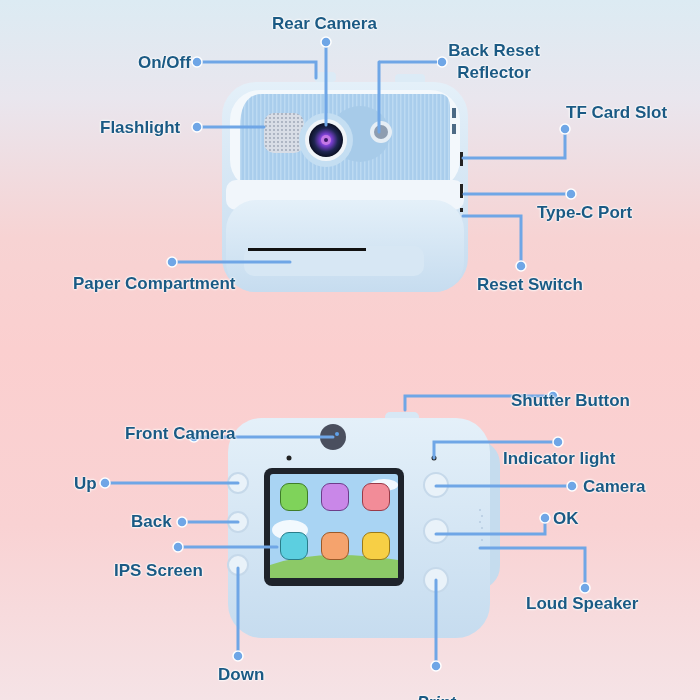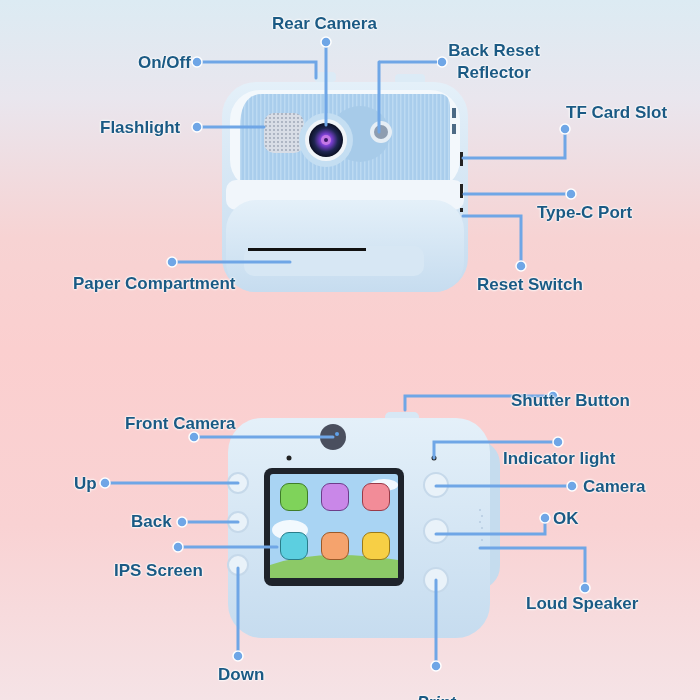--- a/index.html
+++ b/index.html
@@ -174,21 +174,21 @@
   <div>Back Reset</div>
   <div style="margin-top:4px;">Reflector</div>
 </div>
 <div class="lbl" style="left:100px;top:119px;text-align:right;">Flashlight</div>
 <div class="lbl" style="left:529px;top:104px;margin-left:37px;">TF Card Slot</div>
 <div class="lbl" style="left:537px;top:204px;">Type-C Port</div>
 <div class="lbl" style="left:73px;top:275px;">Paper Compartment</div>
 <div class="lbl" style="left:477px;top:276px;">Reset Switch</div>
 
 <div class="lbl" style="left:511px;top:372px;margin-top:20px;">Shutter Button</div>
-<div class="lbl" style="left:125px;top:415px;">Front Camera</div>
+<div class="lbl" style="left:125px;top:425px;">Front Camera</div>
 <div class="lbl" style="left:503px;top:450px;">Indicator light</div>
 <div class="lbl" style="left:74px;top:475px;">Up</div>
 <div class="lbl" style="left:583px;top:478px;">Camera</div>
 <div class="lbl" style="left:131px;top:513px;">Back</div>
 <div class="lbl" style="left:553px;top:510px;">OK</div>
 <div class="lbl" style="left:76px;top:562px;padding-left:38px;">IPS Screen</div>
 <div class="lbl" style="left:526px;top:595px;">Loud Speaker</div>
 <div class="lbl" style="left:218px;top:666px;">Down</div>
 <div class="lbl" style="left:417px;top:694px;font-style:italic;">Print</div>
 

